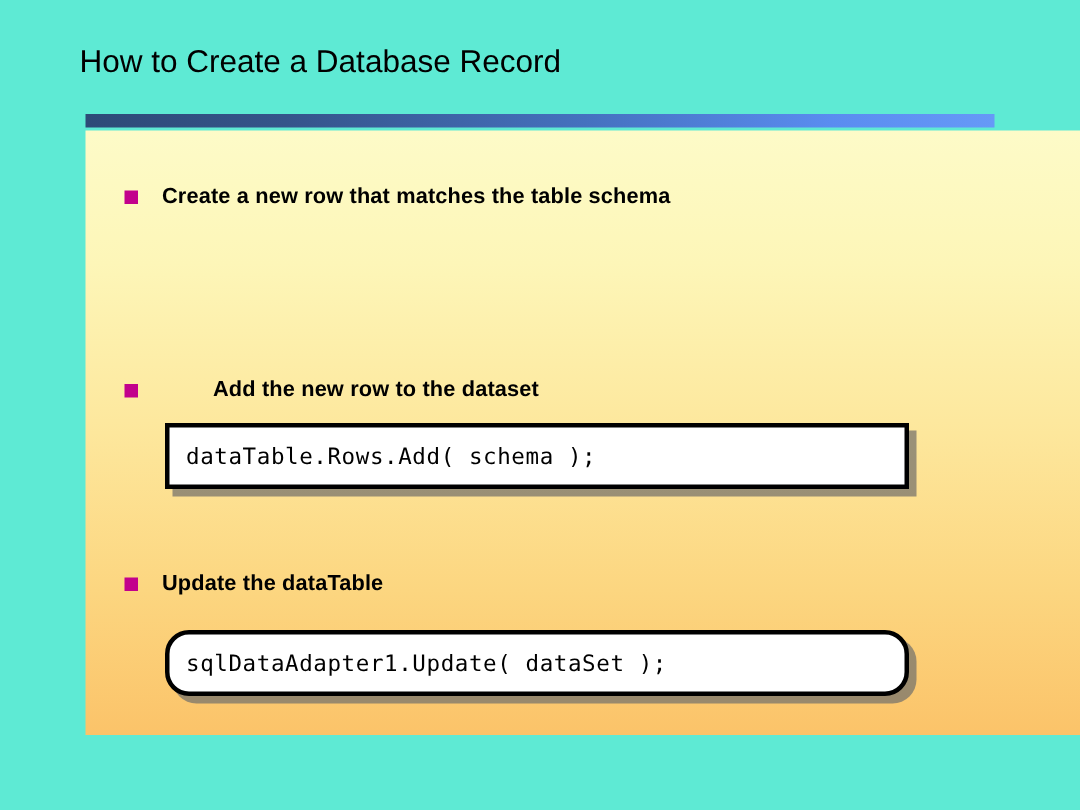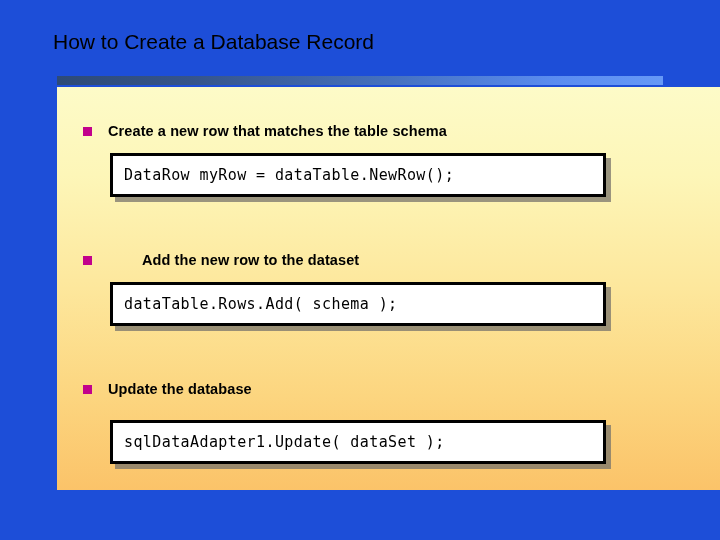--- a/index.html
+++ b/index.html
@@ -12,21 +12,21 @@
     height: 540px;
     position: relative;
     overflow: hidden;
     font-family: "Liberation Sans", sans-serif;
     -webkit-font-smoothing: none;
   }
 
   .slide {
     position: absolute;
     inset: 0;
-    background: #1d4ed8;
+    background: #5eead4;
   }
 
   
   .slide-title {
     position: absolute;
     left: 53px;
     top: 30px;
     width: 620px;
     font-size: 21px;
     font-weight: normal;
@@ -100,51 +100,48 @@
     letter-spacing: 0.4px;
     white-space: pre;
   }
 
   
   .row-b0 { top: 36px; }
   .row-c0 { top: 66px; }
   .row-b1 { top: 165px; gap: 34px; }
   .row-c1 { top: 195px; }
   .row-b2 { top: 294px; }
-  .row-c2 { top: 333px; }
+  .row-c2 { top: 333px; border-radius: 16px; }
 </style>
 </head>
 <body>
 
 <div class="slide">
 
   <div class="slide-title">How to Create a Database Record</div>
 
   <div class="accent-bar"></div>
 
   <div class="content-panel">
 
     <div class="bullet-row row-b0">
       <span class="bullet-marker"></span>
       <span class="bullet-text">Create a new row that matches the table schema</span>
     </div>
-    <div class="code-box row-c0">
-      <span class="code-text">DataRow myRow = dataTable.NewRow();</span>
-    </div>
 
     <div class="bullet-row row-b1">
       <span class="bullet-marker"></span>
       <span class="bullet-text">Add the new row to the dataset</span>
     </div>
     <div class="code-box row-c1">
       <span class="code-text">dataTable.Rows.Add( schema );</span>
     </div>
 
     <div class="bullet-row row-b2">
       <span class="bullet-marker"></span>
-      <span class="bullet-text">Update the database</span>
+      <span class="bullet-text">Update the dataTable</span>
     </div>
     <div class="code-box row-c2">
       <span class="code-text">sqlDataAdapter1.Update( dataSet );</span>
     </div>
 
   </div>
 </div>
 
 </body></html>

